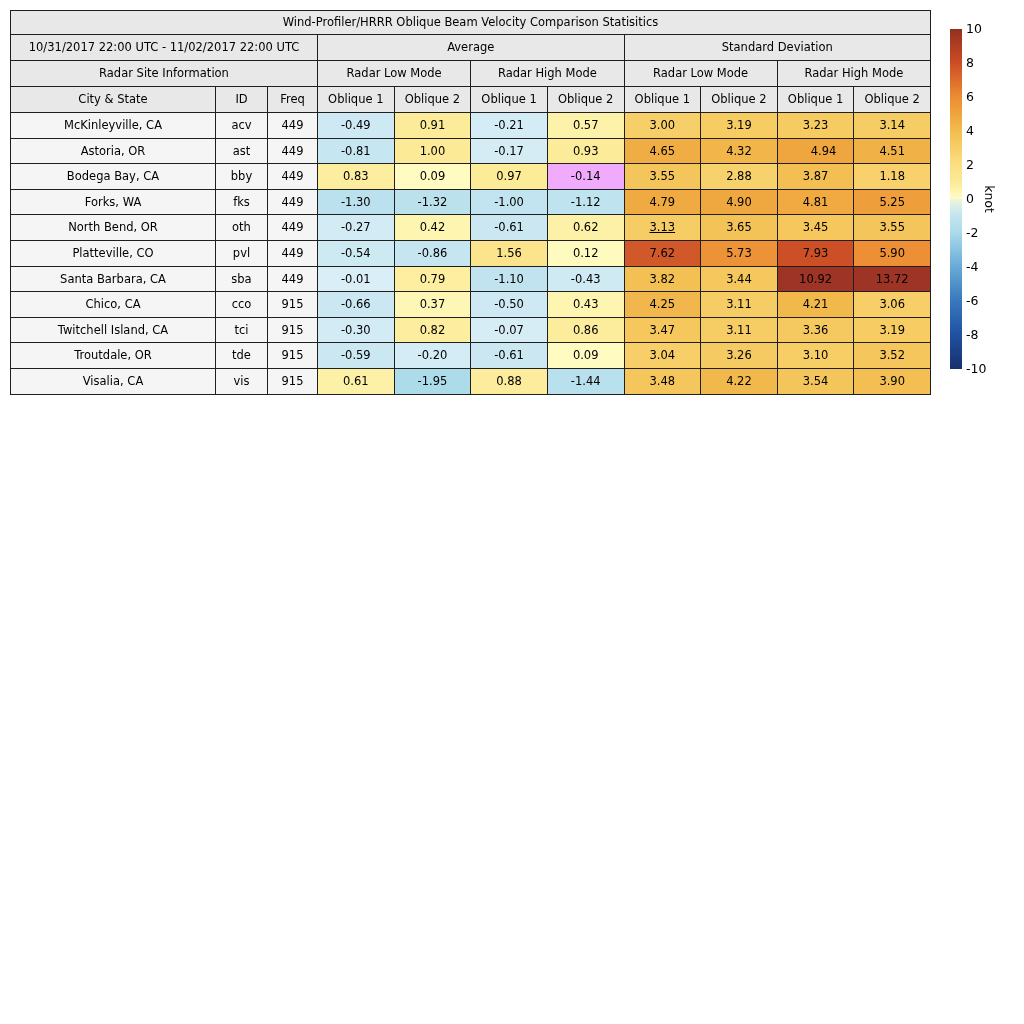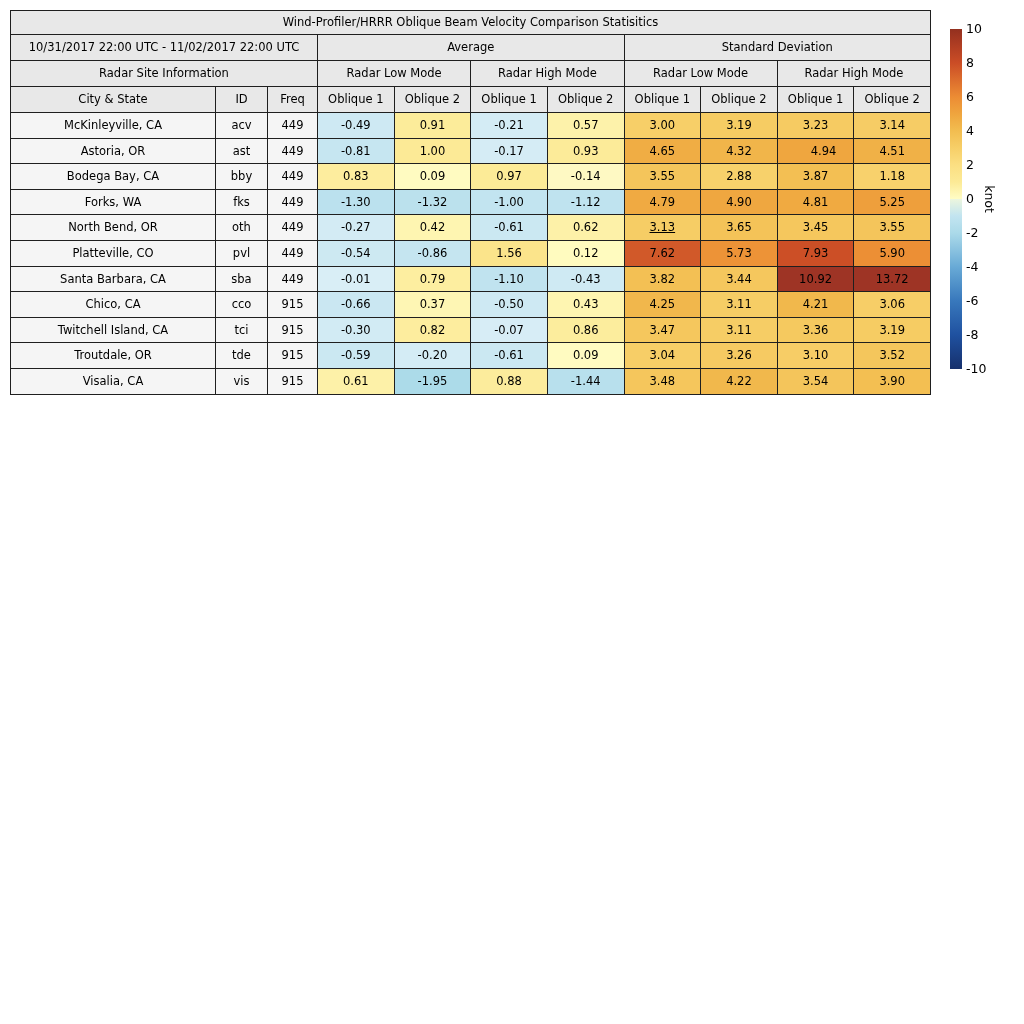--- a/index.html
+++ b/index.html
@@ -133,21 +133,21 @@
             <td style="background: rgb(239, 166, 63); padding-left: 16px;">4.94</td>
             <td style="background: rgb(240, 177, 71);">4.51</td>
           </tr>
           <tr class="drow">
             <td class="site">Bodega Bay, CA</td>
             <td class="site">bby</td>
             <td class="site">449</td>
             <td style="background: rgb(253, 237, 158);">0.83</td>
             <td style="background: rgb(255, 251, 193);">0.09</td>
             <td style="background: rgb(252, 235, 151);">0.97</td>
-            <td style="background: #fef9c3; margin-top: 24px;">-0.14</td>
+            <td style="background: #f0abfc; margin-top: 24px;">-0.14</td>
             <td style="background: rgb(244, 197, 91);">3.55</td>
             <td style="background: rgb(247, 209, 107);">2.88</td>
             <td style="background: rgb(243, 191, 83);">3.87</td>
             <td style="background: rgb(248, 209, 108);">1.18</td>
           </tr>
           <tr class="drow">
             <td class="site">Forks, WA</td>
             <td class="site">fks</td>
             <td class="site">449</td>
             <td style="background: rgb(187, 225, 238);">-1.30</td>

